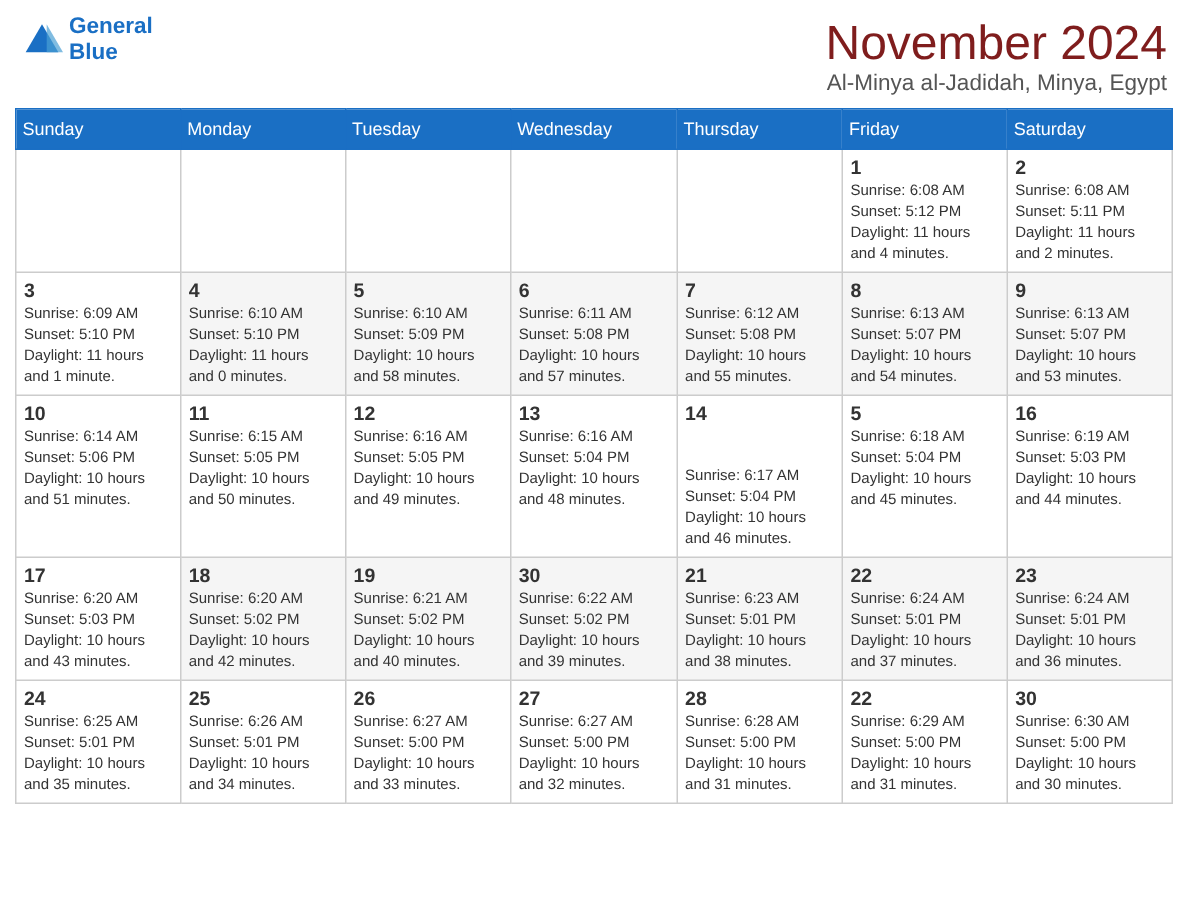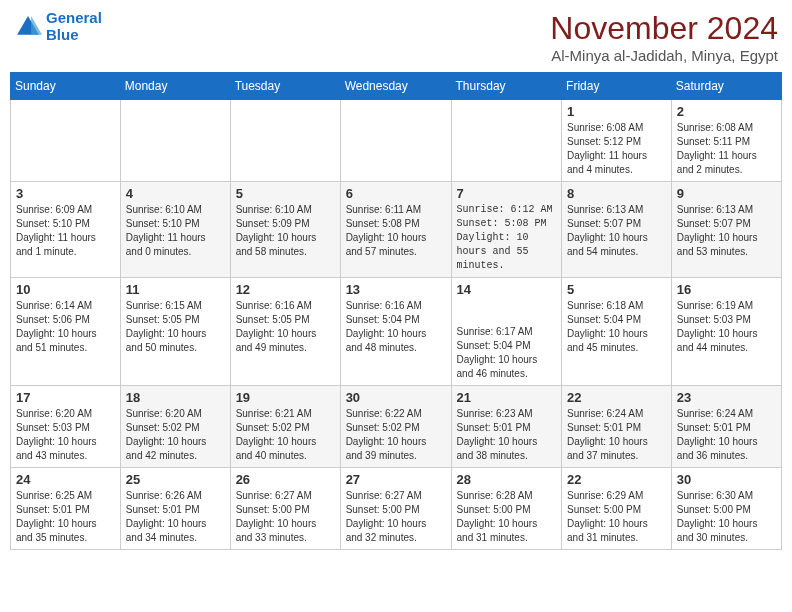--- a/index.html
+++ b/index.html
@@ -156,21 +156,21 @@
 Daylight: 10 hours and 58 minutes.</div>
         </td>
         <td>
           <span class="day-number">6</span>
           <div class="day-info" style="white-space: pre-line;">Sunrise: 6:11 AM
 Sunset: 5:08 PM
 Daylight: 10 hours and 57 minutes.</div>
         </td>
         <td>
           <span class="day-number">7</span>
-          <div class="day-info" style="white-space: pre-line; font-family: Liberation Mono, monospace;">Sunrise: 6:12 AM
+          <div class="day-info" style="white-space: pre-line;">Sunrise: 6:12 AM
 Sunset: 5:08 PM
 Daylight: 10 hours and 55 minutes.</div>
         </td>
         <td>
           <span class="day-number">8</span>
           <div class="day-info" style="white-space: pre-line;">Sunrise: 6:13 AM
 Sunset: 5:07 PM
 Daylight: 10 hours and 54 minutes.</div>
         </td>
         <td>

